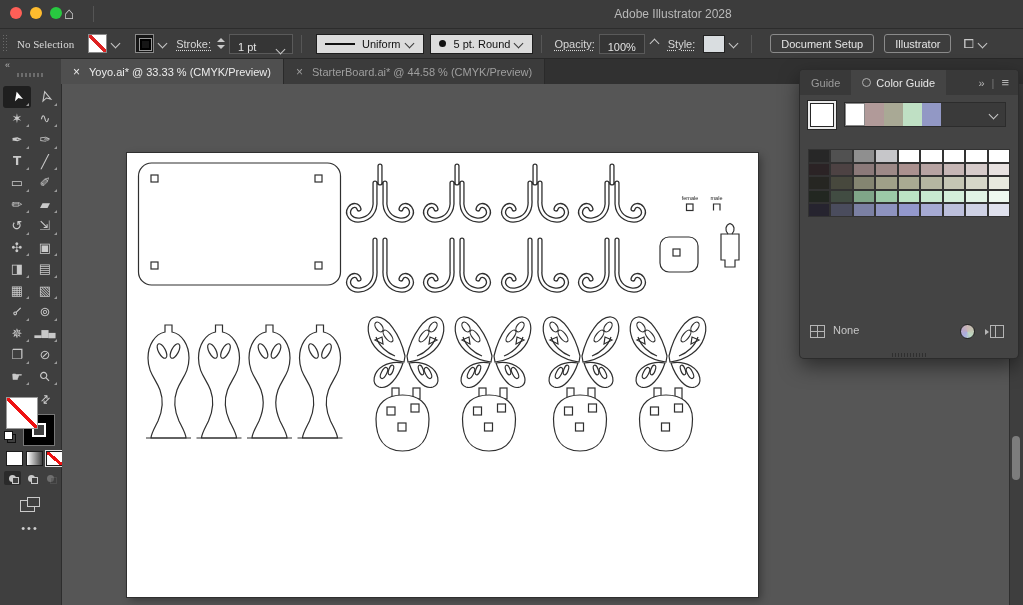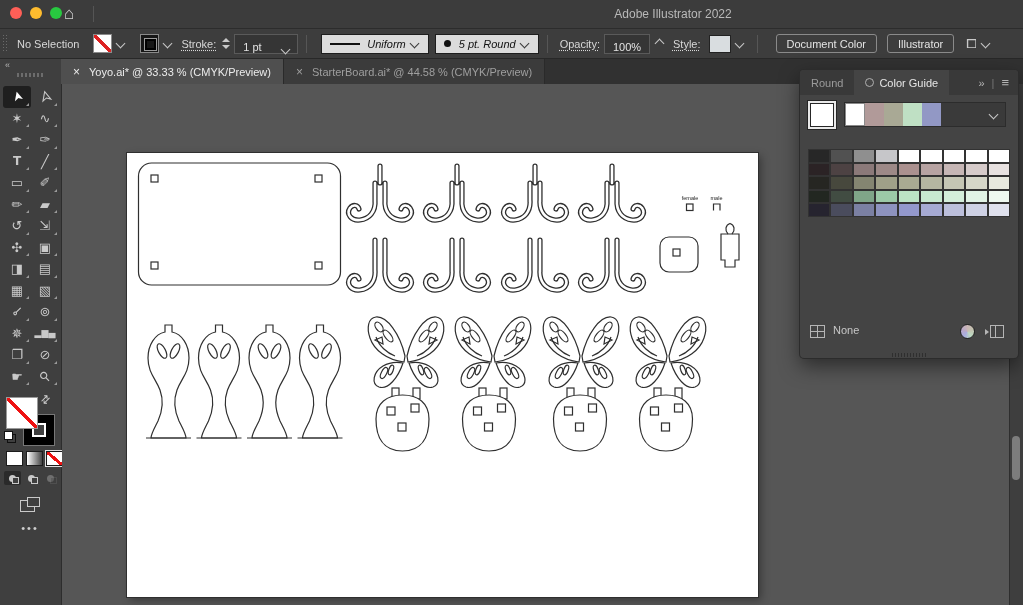--- a/index.html
+++ b/index.html
@@ -17,40 +17,40 @@
   .tdiv{position:absolute;left:93px;top:6px;width:1px;height:16px;background:#555;}
   .apptitle{position:absolute;left:560px;top:7px;width:226px;text-align:center;
             font-size:12px;color:#b9b9b9;}
   
   .controlbar{position:absolute;left:0;top:29px;width:100%;height:29px;background:#3d3d3d;
               border-bottom:1px solid #282828;display:flex;align-items:center;color:#d8d8d8;font-size:11px;}
   .cb-handle{width:4px;height:18px;margin:0 6px 0 3px;
      background:repeating-linear-gradient(to bottom,#6a6a6a 0 1px,transparent 1px 3px),
                 repeating-linear-gradient(to bottom,#6a6a6a 0 1px,transparent 1px 3px);
      background-size:1px 100%,1px 100%;background-position:0 0,3px 0;background-repeat:no-repeat;}
-  .cb-label{margin:0 4px;white-space:nowrap;}
+  .cb-label{margin:0 4px;white-space:nowrap;font-family:Liberation Serif, serif;}
   .cb-ulabel{margin:0 4px;white-space:nowrap;text-decoration:underline dotted;text-underline-offset:2px;}
   .swatchbox{width:17px;height:17px;border:1px solid #8a8a8a;background:#fff;position:relative;margin-left:10px;}
   .swatchbox.none::after{content:"";position:absolute;inset:0;
      background:linear-gradient(to top right,transparent 44%,#d22 44%,#d22 56%,transparent 56%);}
   .swatchbox.strokecol{background:#161616;}
   .swatchbox.strokecol::after{content:"";position:absolute;left:4px;top:4px;width:7px;height:7px;
      border:2px solid #000;box-shadow:0 0 0 1px #9a9a9a;}
   .chev{width:6px;height:6px;border-left:1.5px solid #c9c9c9;border-bottom:1.5px solid #c9c9c9;
         transform:rotate(-45deg);display:inline-block;margin:0 6px 0 5px;}
   .chev.dark{border-color:#3a3a3a;}
   .stepper{display:flex;flex-direction:column;gap:3px;margin:0 4px 0 2px;}
   .stepper i{width:0;height:0;border-left:4px solid transparent;border-right:4px solid transparent;}
   .stepper .up{border-bottom:4px solid #c9c9c9;}
   .stepper .down{border-top:4px solid #c9c9c9;}
   .darkfield{display:flex;align-items:flex-end;background:#353535;border:1px solid #5a5a5a;
              height:18px;padding:0 2px 0 8px;color:#e3e3e3;}
   .darkfield .val{min-width:34px;}
   .lightcombo{display:flex;align-items:center;background:#dcdcdc;border:1px solid #1e1e1e;
-              height:18px;padding:0 4px 0 8px;color:#111;margin-left:6px;font-style:italic;}
+              height:18px;padding:0 4px 0 8px;color:#111;margin-left:6px;}
   .lineglyph{display:inline-block;width:30px;height:2px;background:#111;margin-right:7px;}
   .dotglyph{display:inline-block;width:7px;height:7px;border-radius:50%;background:#111;margin-right:8px;}
   .gtlink{color:#cfcfcf;margin:0 6px;display:inline-block;transform:rotate(180deg);}
   .gtlink .chev{margin:0;transform:rotate(-45deg);}
   .stylesw{width:20px;height:16px;background:#d9dde0;border:1px solid #222;margin-left:4px;}
   .cbbtn{border:1px solid #8a8a8a;border-radius:3px;height:19px;line-height:19px;
          padding:0 10px;margin-left:10px;color:#e4e4e4;white-space:nowrap;}
   .cbsep{width:1px;height:18px;background:#565656;margin:0 8px;}
   .arrangeicon{margin-left:12px;font-size:13px;color:#c9c9c9;}
   
@@ -169,21 +169,21 @@
 <body>
 
 <div class="app" data-name="illustrator-window">
 
   <header class="titlebar" data-name="titlebar">
     <span class="tl red" data-name="close-window-button"></span>
     <span class="tl yellow" data-name="minimize-window-button"></span>
     <span class="tl green" data-name="zoom-window-button"></span>
     <span class="home" data-name="home-icon">⌂</span>
     <span class="tdiv" data-name="titlebar-divider"></span>
-    <span class="apptitle" data-name="window-title">Adobe Illustrator 2022</span>
+    <span class="apptitle" data-name="window-title">Adobe Illustrator 2028</span>
   </header>
 
   <div class="controlbar" data-name="control-bar">
     <span class="cb-handle" data-name="control-bar-handle"></span>
     <span class="cb-label" data-name="selection-status">No Selection</span>
     <span class="swatchbox none" data-name="fill-color-swatch"></span>
     <span class="chev" data-name="fill-dropdown-chevron-icon"></span>
     <span class="swatchbox strokecol" data-name="stroke-color-swatch"></span>
     <span class="chev" data-name="stroke-dropdown-chevron-icon"></span>
     <span class="cb-ulabel" data-name="stroke-label">Stroke:</span>
@@ -209,21 +209,21 @@
     <span class="cbsep" data-name="separator"></span>
     <span class="cb-ulabel" data-name="opacity-label">Opacity:</span>
     <span class="darkfield" data-name="opacity-field">
       <span class="val" data-name="opacity-value">100%</span>
     </span>
     <span class="gtlink" data-name="opacity-panel-arrow-icon"><span class="chev"></span></span>
     <span class="cb-ulabel" data-name="style-label">Style:</span>
     <span class="stylesw" data-name="style-swatch"></span>
     <span class="chev" data-name="style-chevron-icon"></span>
     <span class="cbsep" data-name="separator"></span>
-    <button class="cbbtn" style="background:none;font:inherit;" data-name="document-setup-button">Document Color</button>
+    <button class="cbbtn" style="background:none;font:inherit;" data-name="document-setup-button">Document Setup</button>
     <button class="cbbtn" style="background:none;font:inherit;" data-name="preferences-button">Illustrator</button>
     <span class="arrangeicon" data-name="arrange-documents-icon">⧠</span>
     <span class="chev" data-name="arrange-documents-chevron-icon"></span>
   </div>
 
   <div class="toolbar" data-name="toolbar">
     <span class="tb-collapse" data-name="toolbar-collapse-icon">«</span>
     <span class="tb-grip" data-name="toolbar-drag-handle"></span>
     <div class="tools" id="tools" data-name="toolbar-tools">
         <div class="tool active" data-name="selection-tool">
@@ -453,21 +453,21 @@
     </div>
   </div>
 
   <div class="vscroll" data-name="vertical-scrollbar">
     <div class="vthumb" data-name="vertical-scrollbar-thumb"></div>
   </div>
 
   <aside class="panel" data-name="color-guide-panel">
     <div class="p-header" data-name="panel-header">
       <div class="p-tab" data-name="tab-color">
-        <span data-name="tab-color-label">Round</span>
+        <span data-name="tab-color-label">Guide</span>
       </div>
       <div class="p-tab active" data-name="tab-color-guide">
         <span class="p-tabicon" data-name="color-guide-icon"></span>
         <span data-name="tab-color-guide-label">Color Guide</span>
       </div>
       <div class="p-hright">
         <span data-name="panel-collapse-icon">»</span>
         <span class="bar" data-name="panel-header-divider">|</span>
         <span class="p-menu" data-name="panel-menu-icon">≡</span>
       </div>

